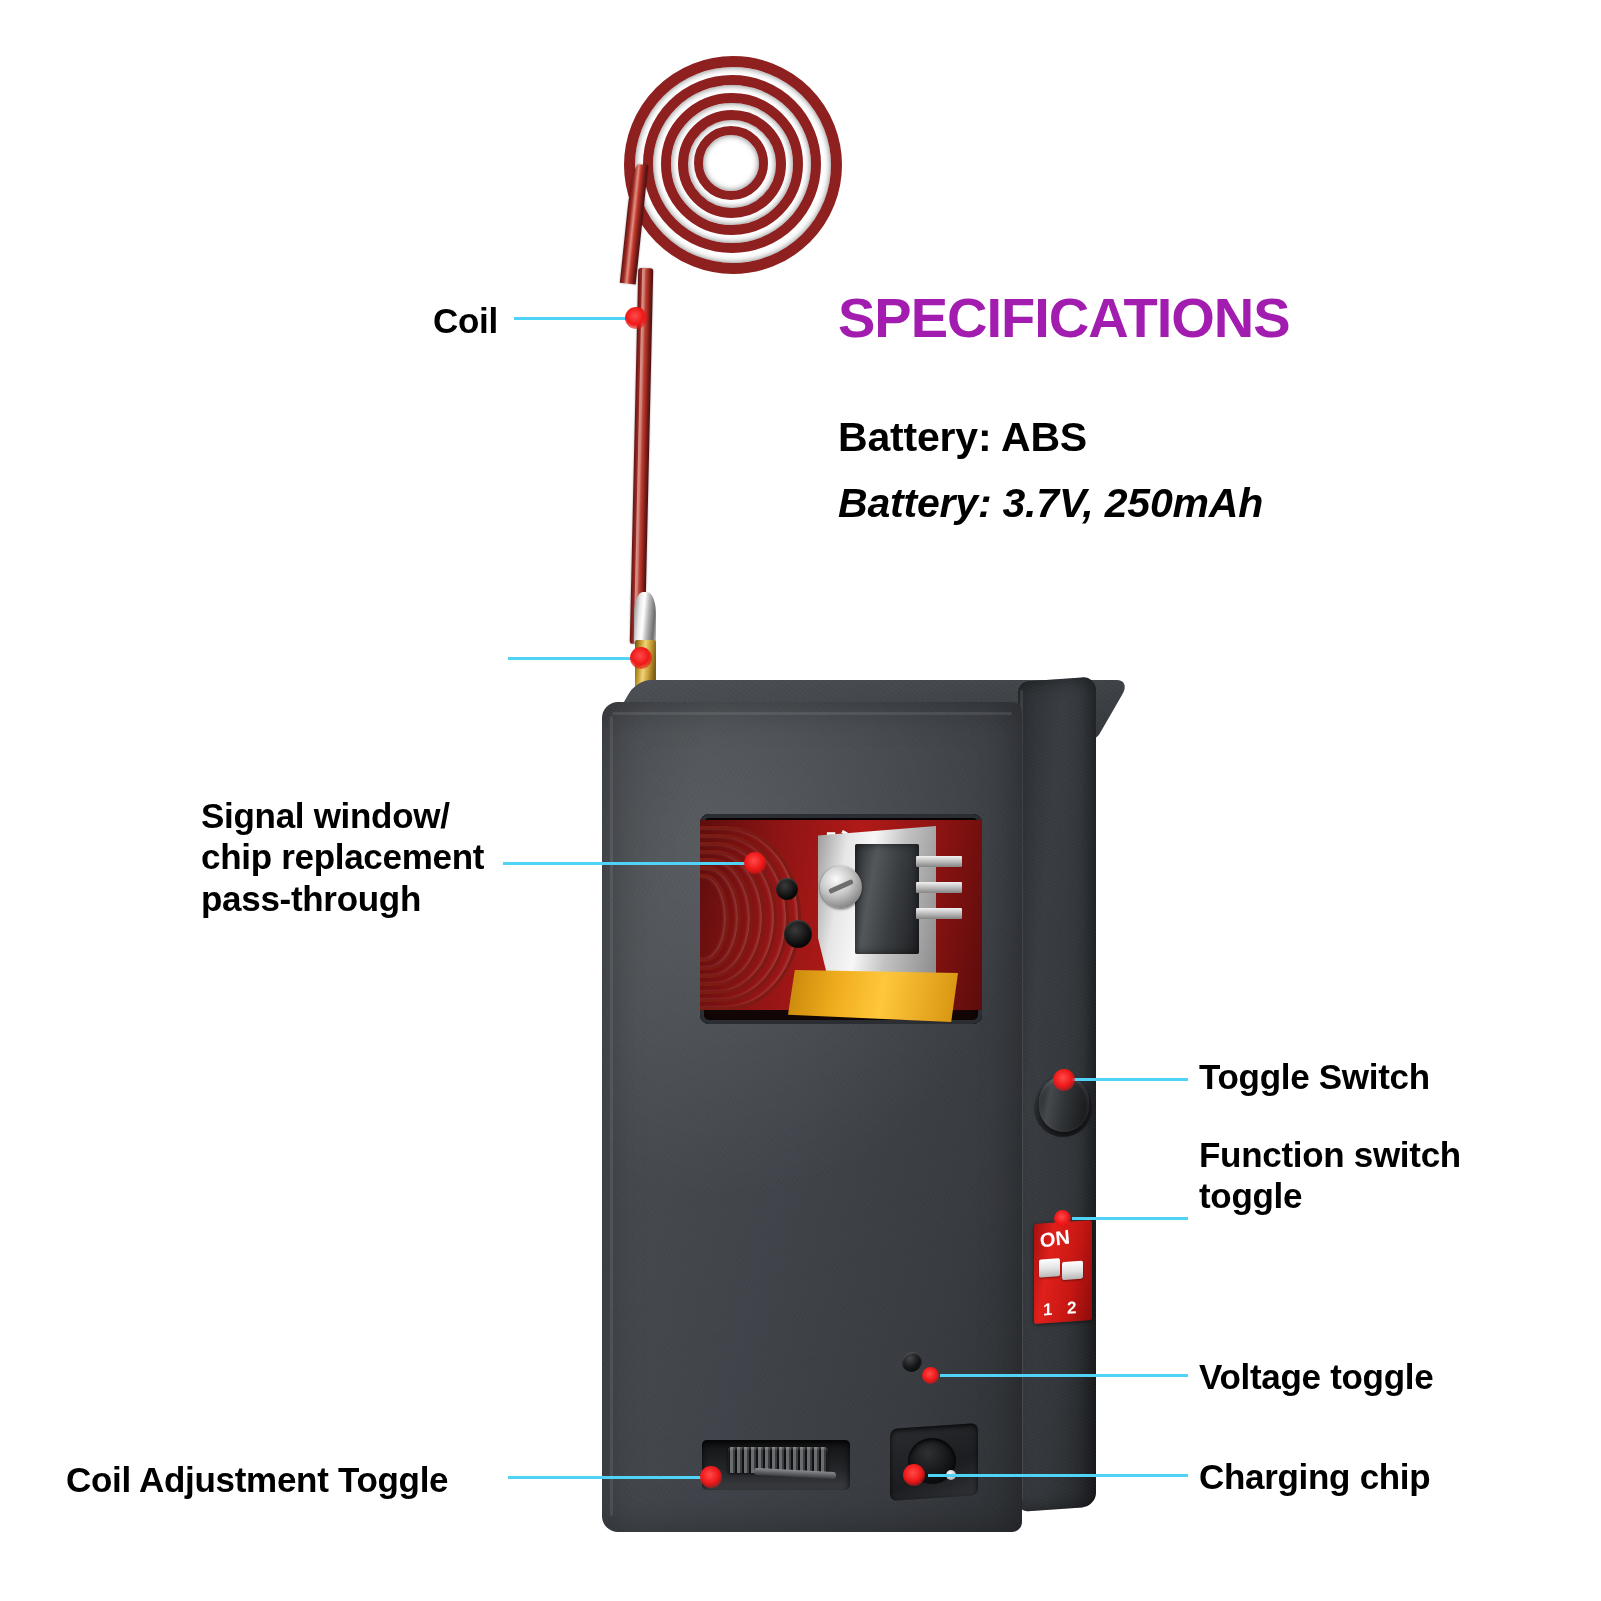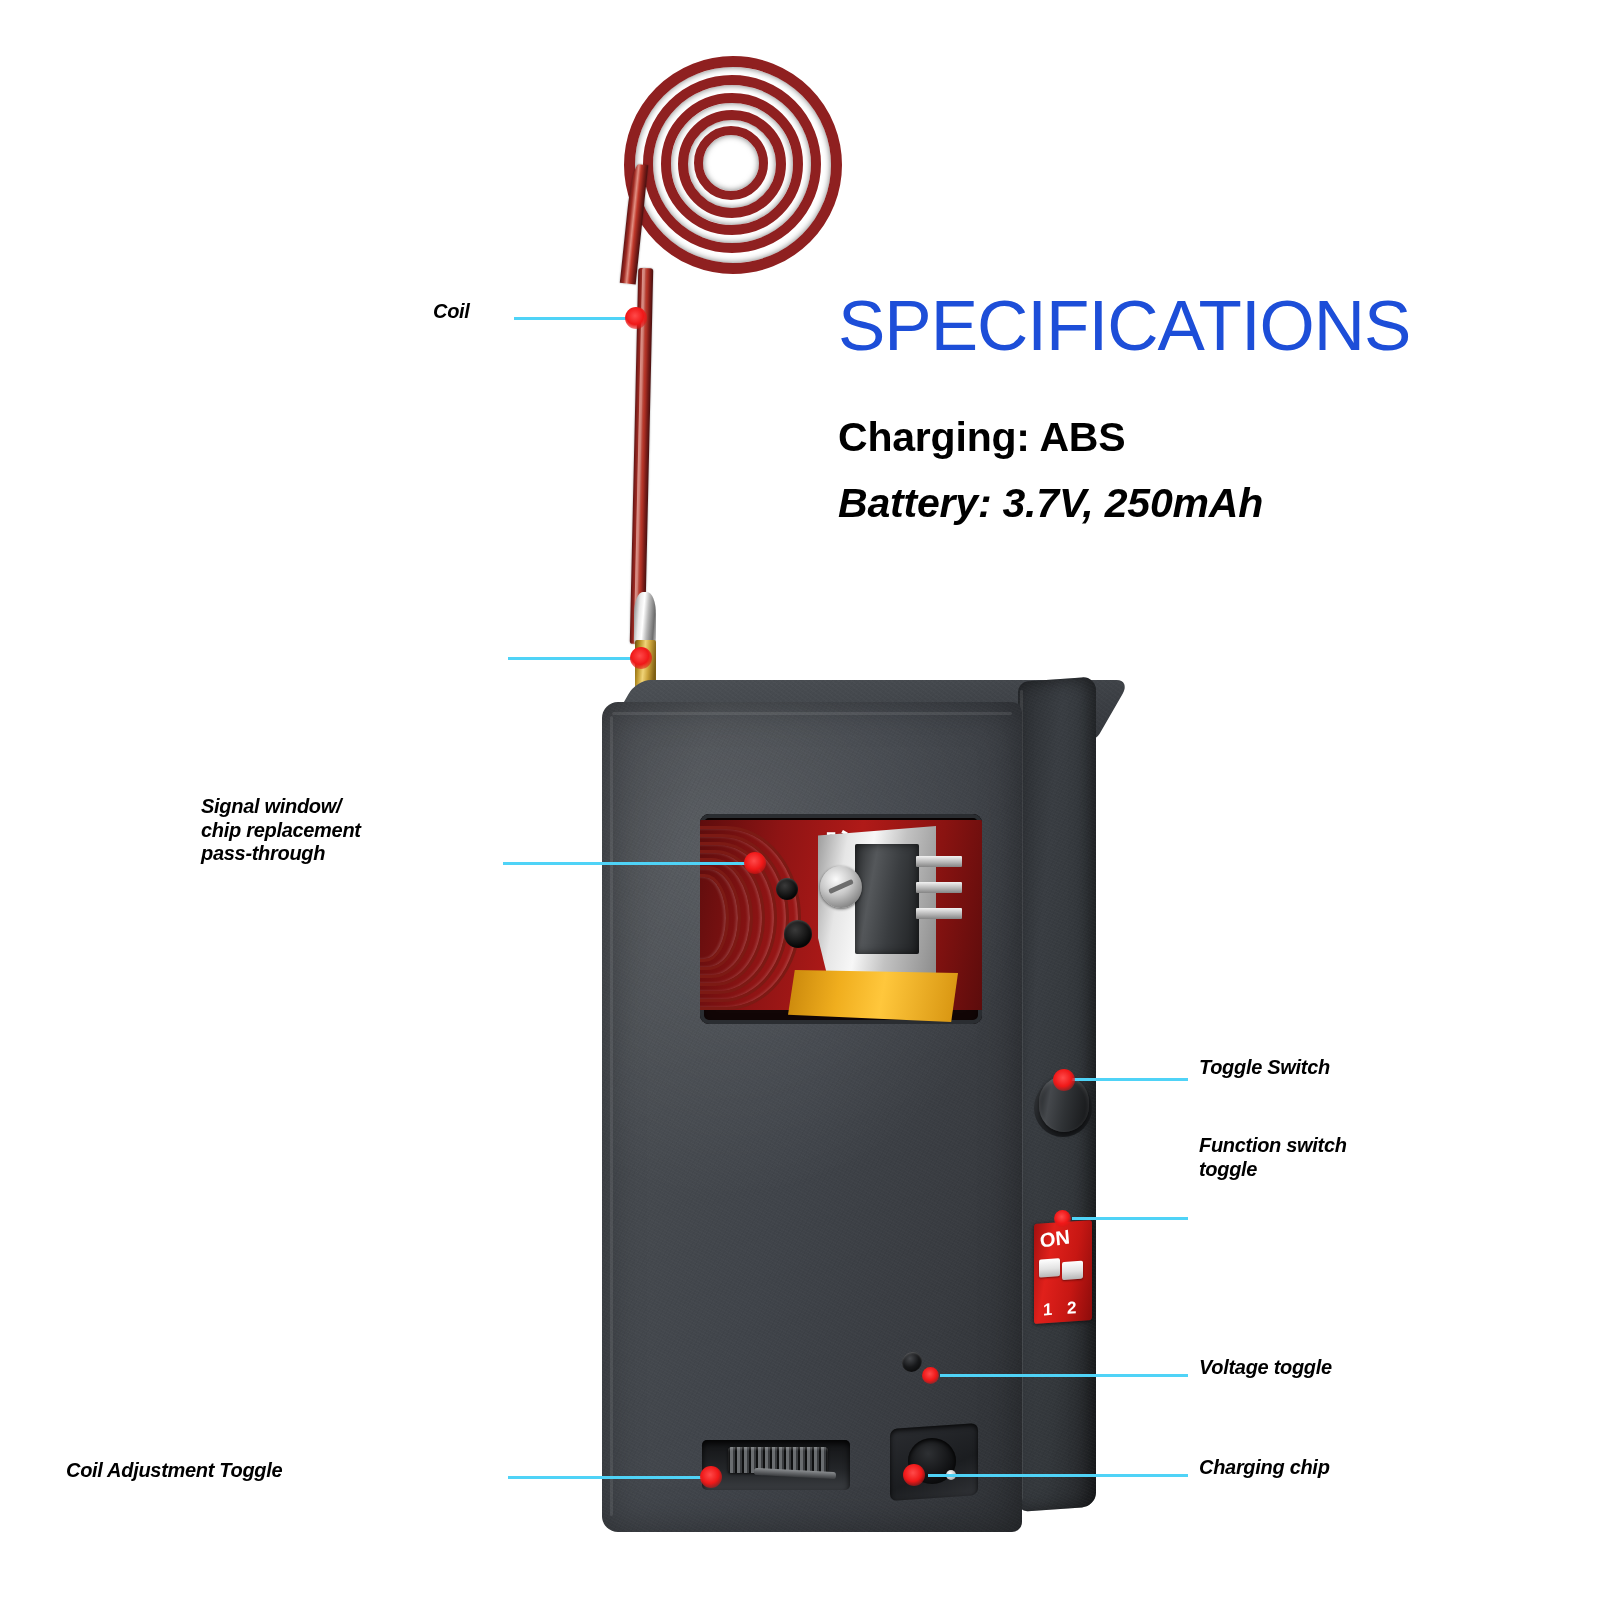--- a/index.html
+++ b/index.html
@@ -5,22 +5,22 @@
   html,body{margin:0;padding:0;background:#ffffff;}
   body{
     width:1601px;height:1601px;
     font-family:"Liberation Sans","DejaVu Sans",sans-serif;
     -webkit-font-smoothing:antialiased;
   }
   #stage{position:relative;width:1601px;height:1601px;overflow:hidden;background:#fff;}
 
   
   .lbl{position:absolute;font-weight:bold;color:#000;line-height:1.18;letter-spacing:-0.3px;white-space:pre-line;}
-  .lbl-lg{font-size:20px;font-style:italic;}
-  .spec-title{position:absolute;font-weight:normal;font-size:71px;letter-spacing:-1px;color:#1d4ed8;white-space:nowrap;}
+  .lbl-lg{font-size:35px;}
+  .spec-title{position:absolute;font-weight:bold;font-size:56px;letter-spacing:-1px;color:#a21caf;white-space:nowrap;}
   .spec-line{position:absolute;font-weight:bold;font-size:41px;color:#000;white-space:nowrap;letter-spacing:-0.2px;}
 
   
   .leader{position:absolute;height:3px;background:#4fd3f7;}
   .dot{position:absolute;width:22px;height:22px;border-radius:50%;
        background:radial-gradient(circle at 45% 40%,#ff4a4a 0%,#f01818 48%,rgba(225,20,20,.55) 72%,rgba(225,20,20,0) 100%);}
   .dot.sm{width:17px;height:17px;}
 
   
   #coil-wrap{position:absolute;left:612px;top:46px;width:240px;height:640px;}
@@ -134,21 +134,21 @@
   .led-hole{position:absolute;left:300px;top:650px;width:20px;height:20px;border-radius:50%;
      background:radial-gradient(circle at 40% 32%,#44464a 0%,#17181a 48%,#020202 100%);
      box-shadow:inset 0 1px 2px rgba(255,255,255,.25);transform:skewY(-4deg);}
 </style>
 </head>
 <body>
 
 <div id="stage">
 
   <div class="spec-title" style="left:838px;top:285px;">SPECIFICATIONS</div>
-  <div class="spec-line" style="left:838px;top:414px;">Charging: ABS</div>
+  <div class="spec-line" style="left:838px;top:414px;">Battery: ABS</div>
   <div class="spec-line" style="left:838px;top:480px;font-style:italic;">Battery: 3.7V, 250mAh</div>
 
   <div id="coil-wrap">
 
     <div class="spiral" style="left:12px;top:10px;width:196px;height:196px;border-width:11px;"></div>
     <div class="spiral" style="left:31px;top:29px;width:158px;height:158px;border-width:10px;"></div>
     <div class="spiral" style="left:49px;top:47px;width:122px;height:122px;border-width:10px;"></div>
     <div class="spiral" style="left:66px;top:64px;width:88px;height:88px;border-width:10px;"></div>
     <div class="spiral" style="left:82px;top:80px;width:56px;height:56px;border-width:9px;"></div>
 

